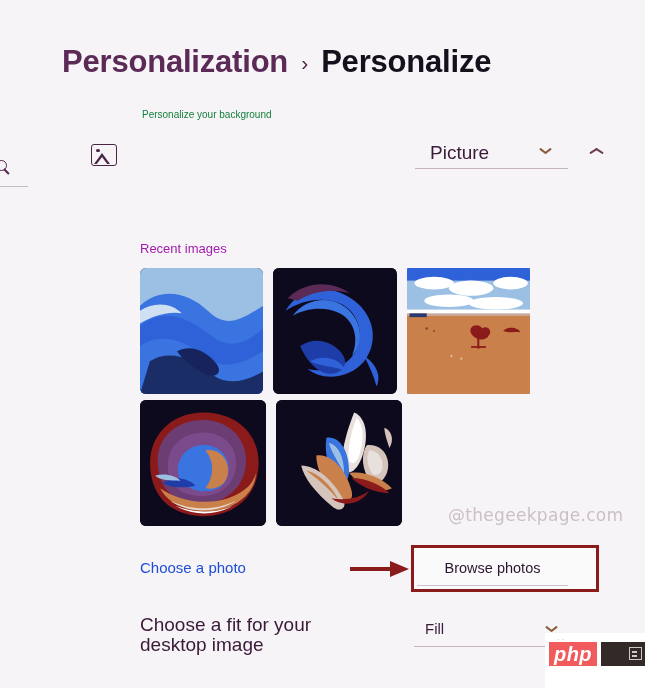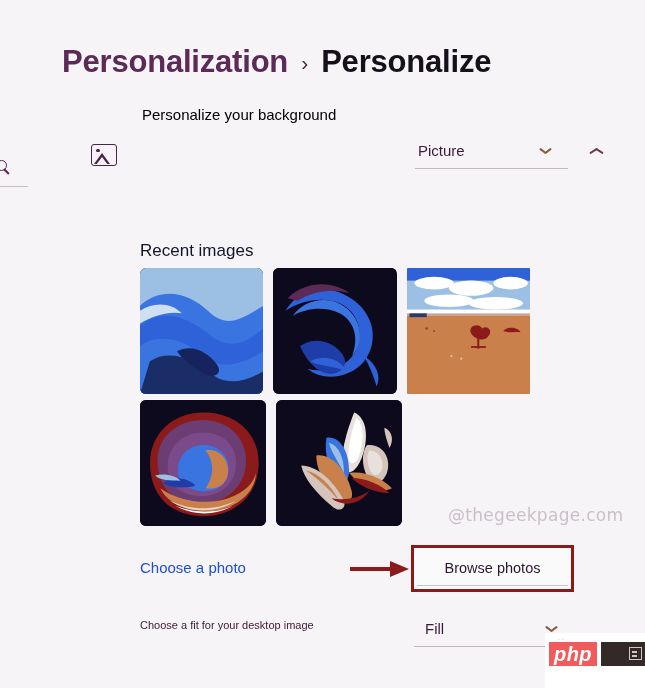--- a/index.html
+++ b/index.html
@@ -122,43 +122,43 @@
     left: 4px;
     bottom: 0px;
     width: 0; height: 0;
     border-left: 6px solid transparent;
     border-right: 6px solid transparent;
     border-bottom: 8px solid #f6f4f6;
   }
 
   .ptext { position: absolute; left: 56px; top: 0px; width: 205px; }
   .ptitle {
-    font-size: 15px;
-    color: #000000;
+    font-size: 10px;
+    color: #15803d;
     line-height: 17px;
     margin-bottom: 3px;
   }
   .pdesc {
     font-size: 13.5px;
     color: #a4754c;
     line-height: 17.6px;
   }
 
   
   .dd-picture {
     position: absolute;
     left: 328px;
     top: 34px;
     width: 154px;
     height: 30px;
   }
   .dd-picture .dd-label {
     position: absolute;
-    left: 4px; top: 2px;
-    font-size: 15px;
+    left: 16px; top: 2px;
+    font-size: 19px;
     color: #3b1b39;
   }
   .dd-picture .dd-chev {
     position: absolute;
     right: 17px;
     top: 8px;
   }
   .dd-picture .dd-rule {
     position: absolute;
     left: 1px;
@@ -195,22 +195,22 @@
   }
   .collapse-btn .chev i { background: #6b3d4e; width: 9px; }
   .collapse-btn .chev.up i.l { transform: rotate(-32deg); left: 1px; top: 6px; }
   .collapse-btn .chev.up i.r { transform: rotate(32deg);  left: 7px; top: 6px; }
 
   
   .recent-title {
     position: absolute;
     left: 140px;
     top: 241px;
-    font-size: 17px;
-    color: #0f172a;
+    font-size: 13px;
+    color: #a21caf;
   }
 
   .thumb-grid {
     position: absolute;
     left: 140px;
     top: 268px;
     width: 390px;
   }
   .thumb-row { display: flex; gap: 10px; margin-bottom: 6px; }
   .thumb {
@@ -265,21 +265,21 @@
     width: 0; height: 0;
     border-top: 8px solid transparent;
     border-bottom: 8px solid transparent;
     border-left: 19px solid #8b1a1a;
   }
 
   .browse-wrap {
     position: absolute;
     left: 411px;
     top: 545px;
-    width: 163px;
+    width: 188px;
     height: 47px;
     border: 3px solid #8b1a1a;
     background: #fbfafb;
   }
   .browse-btn {
     position: absolute;
     left: 3px; top: 3px;
     width: 151px;
     height: 35px;
     background: #fbfafb;
@@ -290,21 +290,21 @@
     color: #2c1530;
     cursor: pointer;
   }
 
   
   .fit-label {
     position: absolute;
     left: 140px;
     top: 615px;
     width: 240px;
-    font-size: 11px;
+    font-size: 19px;
     color: #3a1a38;
     line-height: 20px;
   }
   .dd-fill {
     position: absolute;
     left: 414px;
     top: 620px;
     width: 155px;
     height: 30px;
   }

